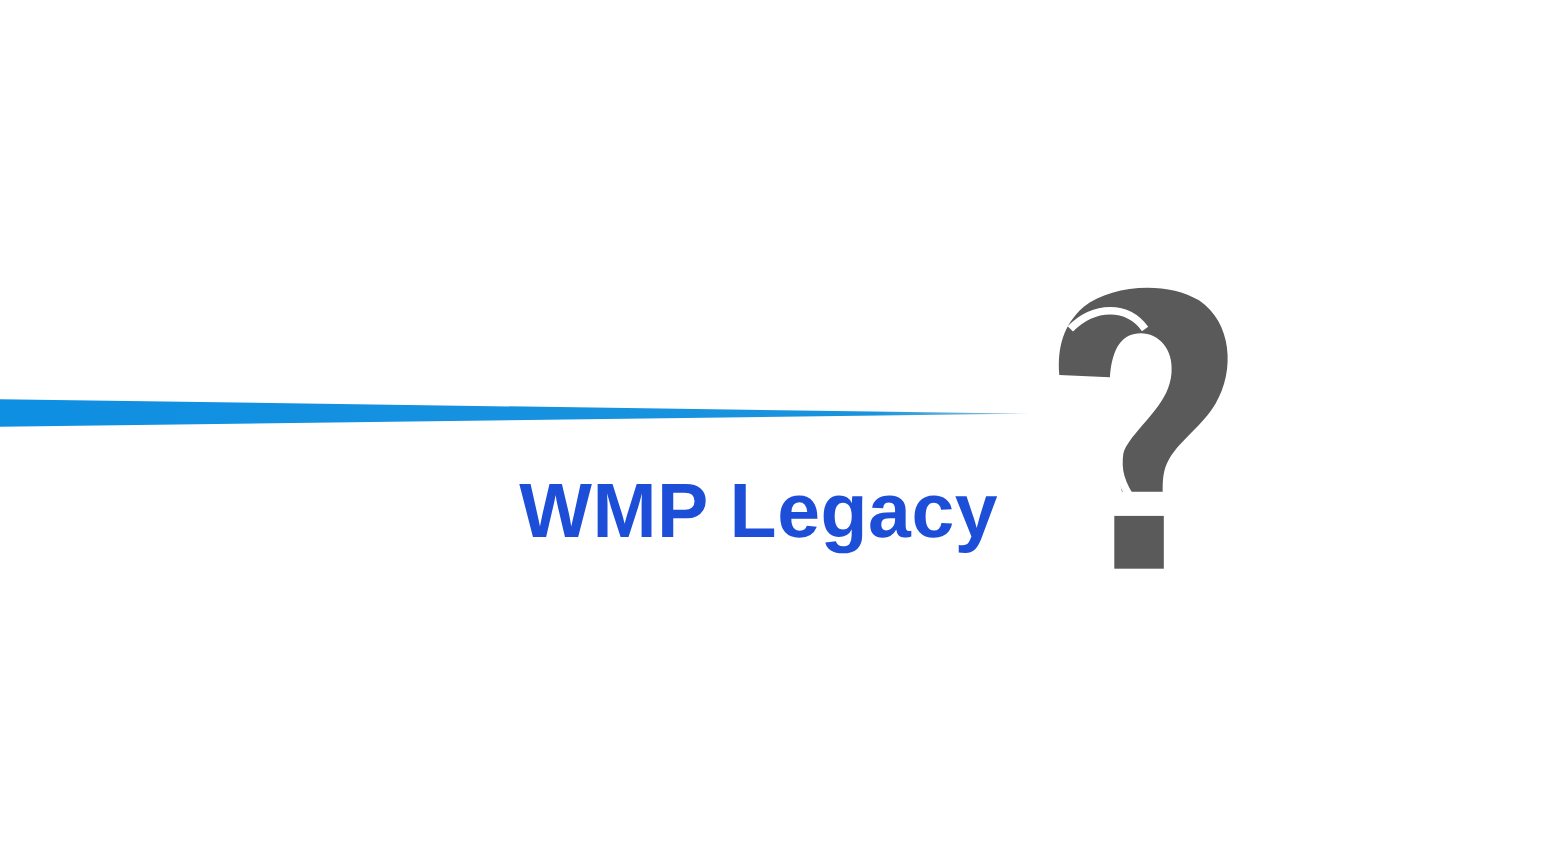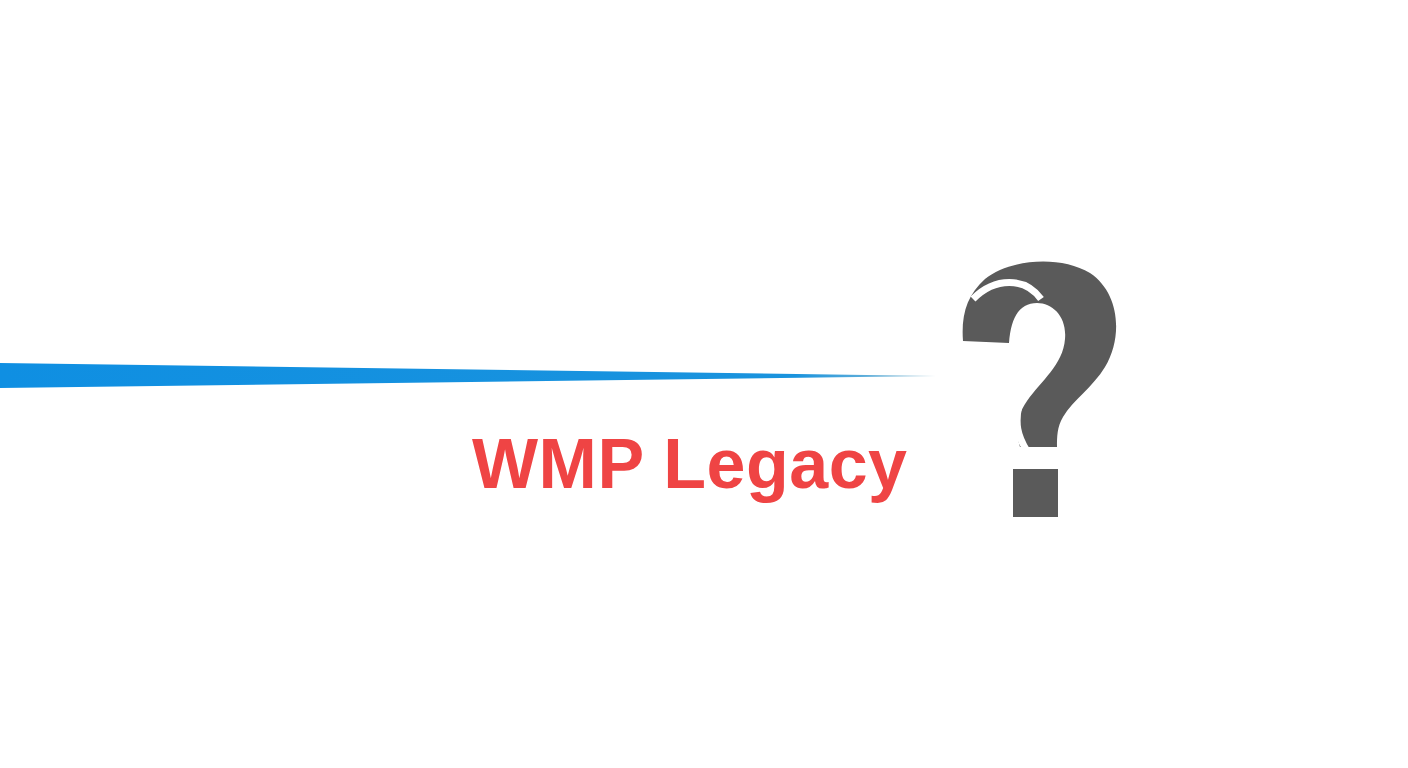--- a/index.html
+++ b/index.html
@@ -7,21 +7,21 @@
     width: 1408px; height: 768px; overflow: hidden;
     background: #ffffff; position: relative;
     font-family: "Liberation Sans", sans-serif;
   }
   .stage { position: absolute; left: 0; top: 0; width: 1408px; height: 768px; }
   .wedge { position: absolute; left: 0; top: 360px; width: 940px; height: 32px; }
   .title {
     position: absolute; left: 472px; top: 424px;
     font-family: "Liberation Sans", sans-serif;
     font-weight: 700; font-size: 70px; line-height: 80px;
-    color: #ef4444; letter-spacing: 0.5px; white-space: nowrap;
+    color: #1d4ed8; letter-spacing: 0.5px; white-space: nowrap;
   }
   .qmark { position: absolute; left: 955px; top: 255px; width: 170px; height: 270px; }
 </style>
 </head>
 <body>
 
 <div class="stage">
   <svg class="wedge" viewBox="0 0 940 32" width="940" height="32">
     <defs>
       <linearGradient id="wg" x1="0" y1="0" x2="1" y2="0">

